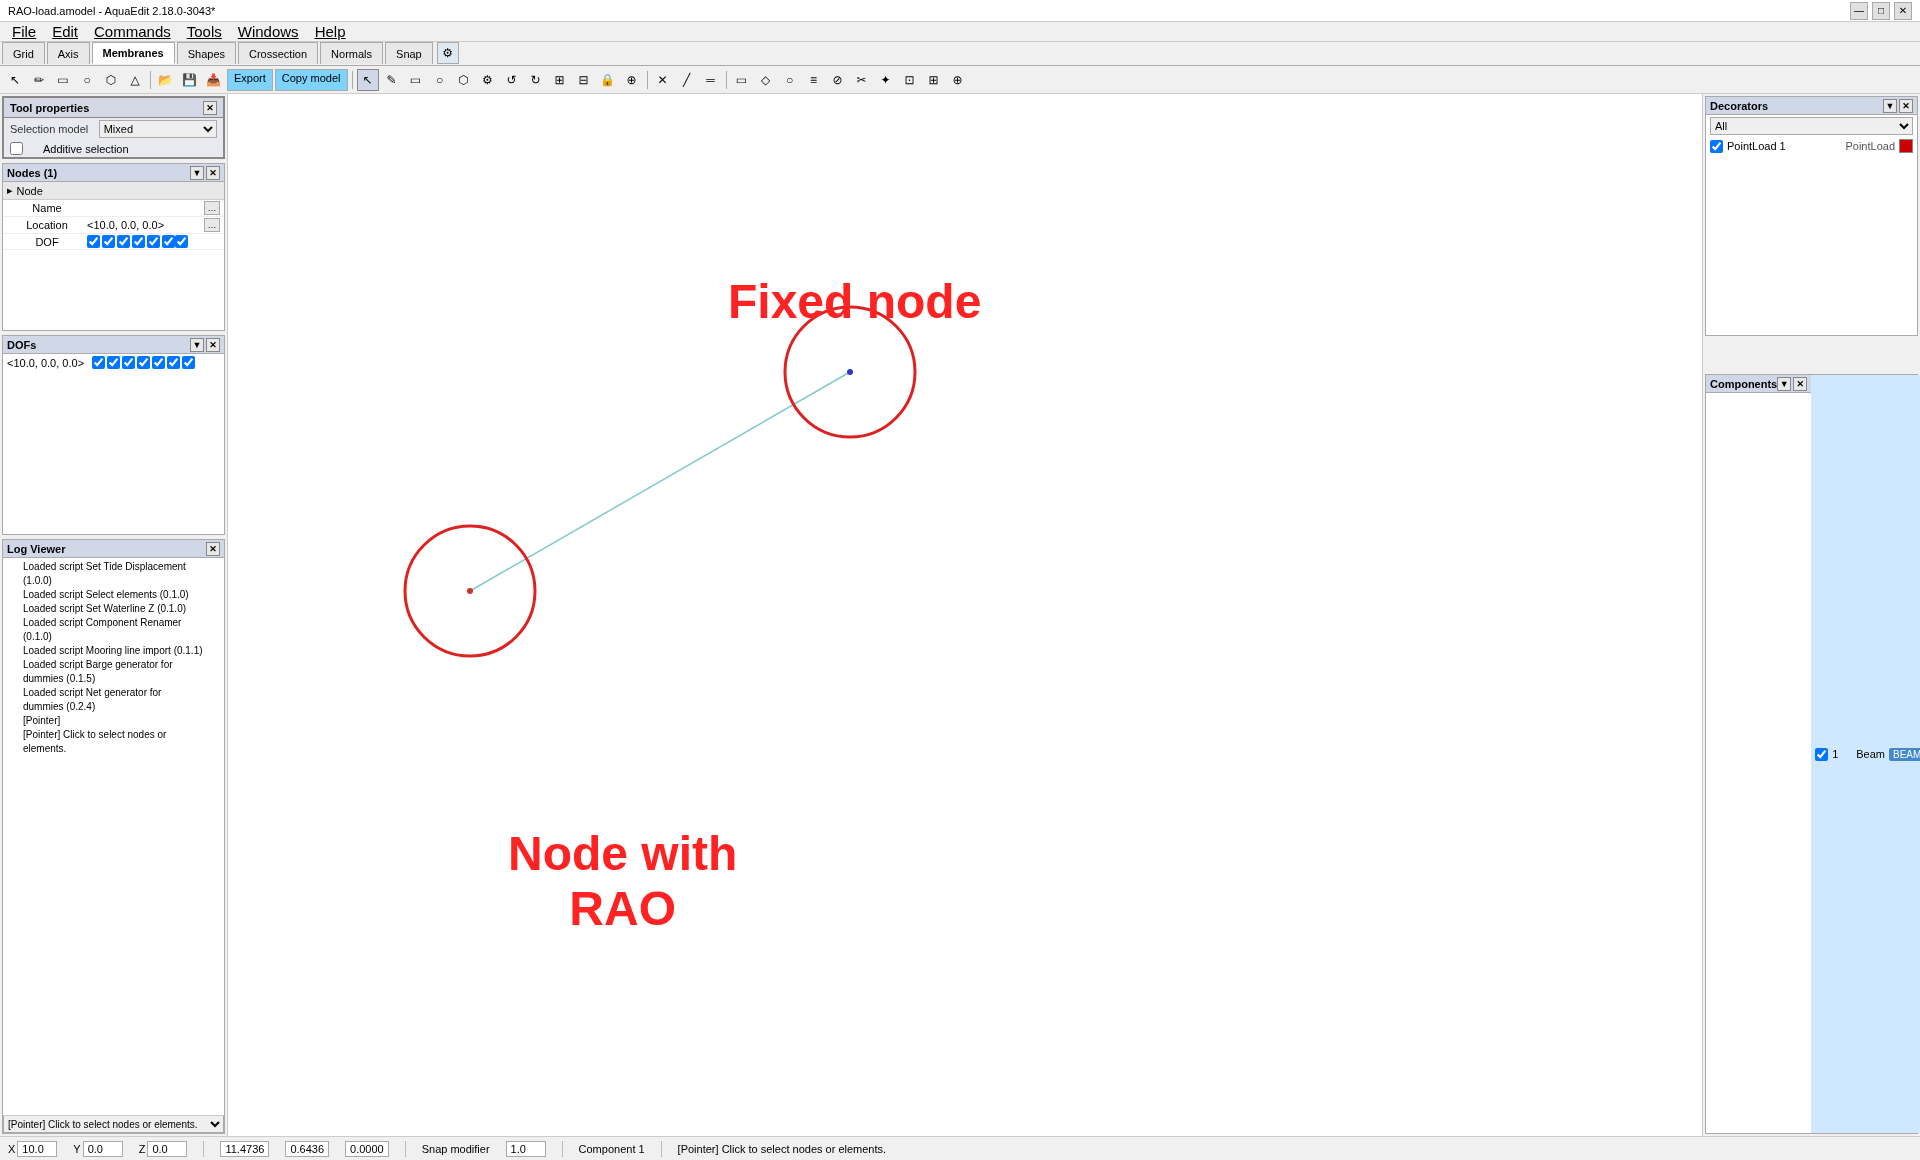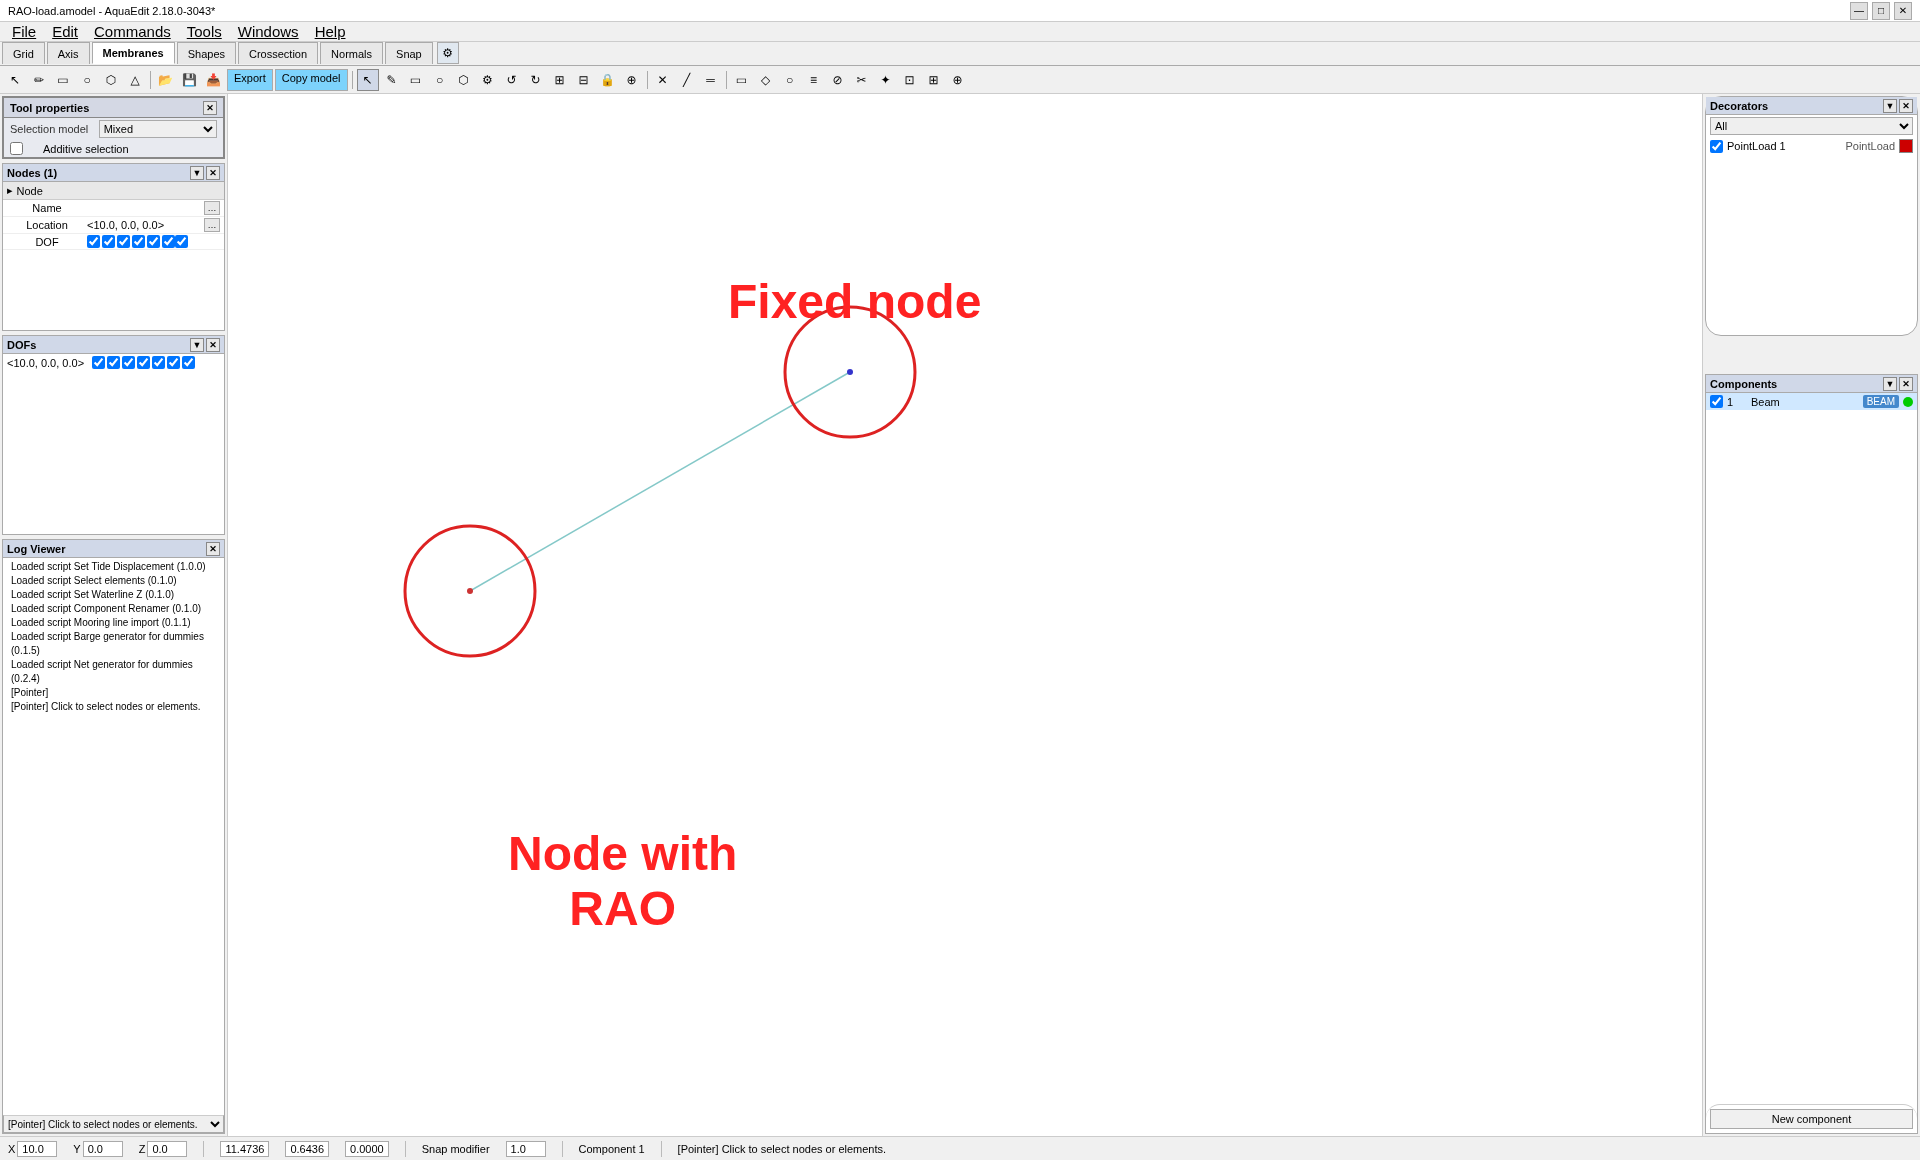--- a/index.html
+++ b/index.html
@@ -221,21 +221,21 @@
       font-size: 11px;
     }
 
     
     #log-viewer { flex: 1; min-height: 100px; display: flex; flex-direction: column; }
     #log-viewer .panel-header { background: #d0d8e8; }
     .log-content {
       flex: 1;
       overflow-y: auto;
       font-size: 10px;
-      padding: 2px 8px;
+      padding: 2px 20px;
       background: #fff;
     }
     .log-line { line-height: 14px; }
     .log-dropdown {
       width: 100%;
       height: 18px;
       font-size: 10px;
       border: 1px solid #aaa;
       border-top: 1px solid #ccc;
     }
@@ -251,21 +251,21 @@
     
     #right-panel {
       width: 218px;
       background: #f0f0f0;
       display: flex;
       flex-direction: column;
       border-left: 1px solid #ccc;
     }
 
     
-    #decorators-panel { flex: 0 0 240px; border-radius: 16px; }
+    #decorators-panel { flex: 0 0 240px; }
     .dec-filter-row {
       display: flex; align-items: center; gap: 4px;
       padding: 2px 4px;
     }
     .dec-filter-select {
       flex: 1;
       height: 18px;
       font-size: 11px;
       border: 1px solid #aaa;
     }
@@ -584,21 +584,21 @@
       </div>
       <div class="dec-item">
         <input type="checkbox" checked="" style="">
         <span class="dec-item-name">PointLoad 1</span>
         <span class="dec-item-type">PointLoad</span>
         <div class="dec-color-box" style="background:#cc0000;"></div>
       </div>
       <div style="flex:1;"></div>
     </div>
 
-    <div class="panel-widget" id="components-panel" style="flex:1; display:flex; flex-direction:column;margin-top:36px;">
+    <div class="panel-widget" id="components-panel" style="flex:1; display:flex; flex-direction:row;margin-top:36px;">
       <div class="panel-header">
         <span>Components</span>
         <div class="panel-header-controls">
           <div class="panel-ctrl-btn">▼</div>
           <div class="panel-close-btn">✕</div>
         </div>
       </div>
       <div class="comp-item">
         <input type="checkbox" checked="" style="">
         <span class="comp-item-num">1</span>

